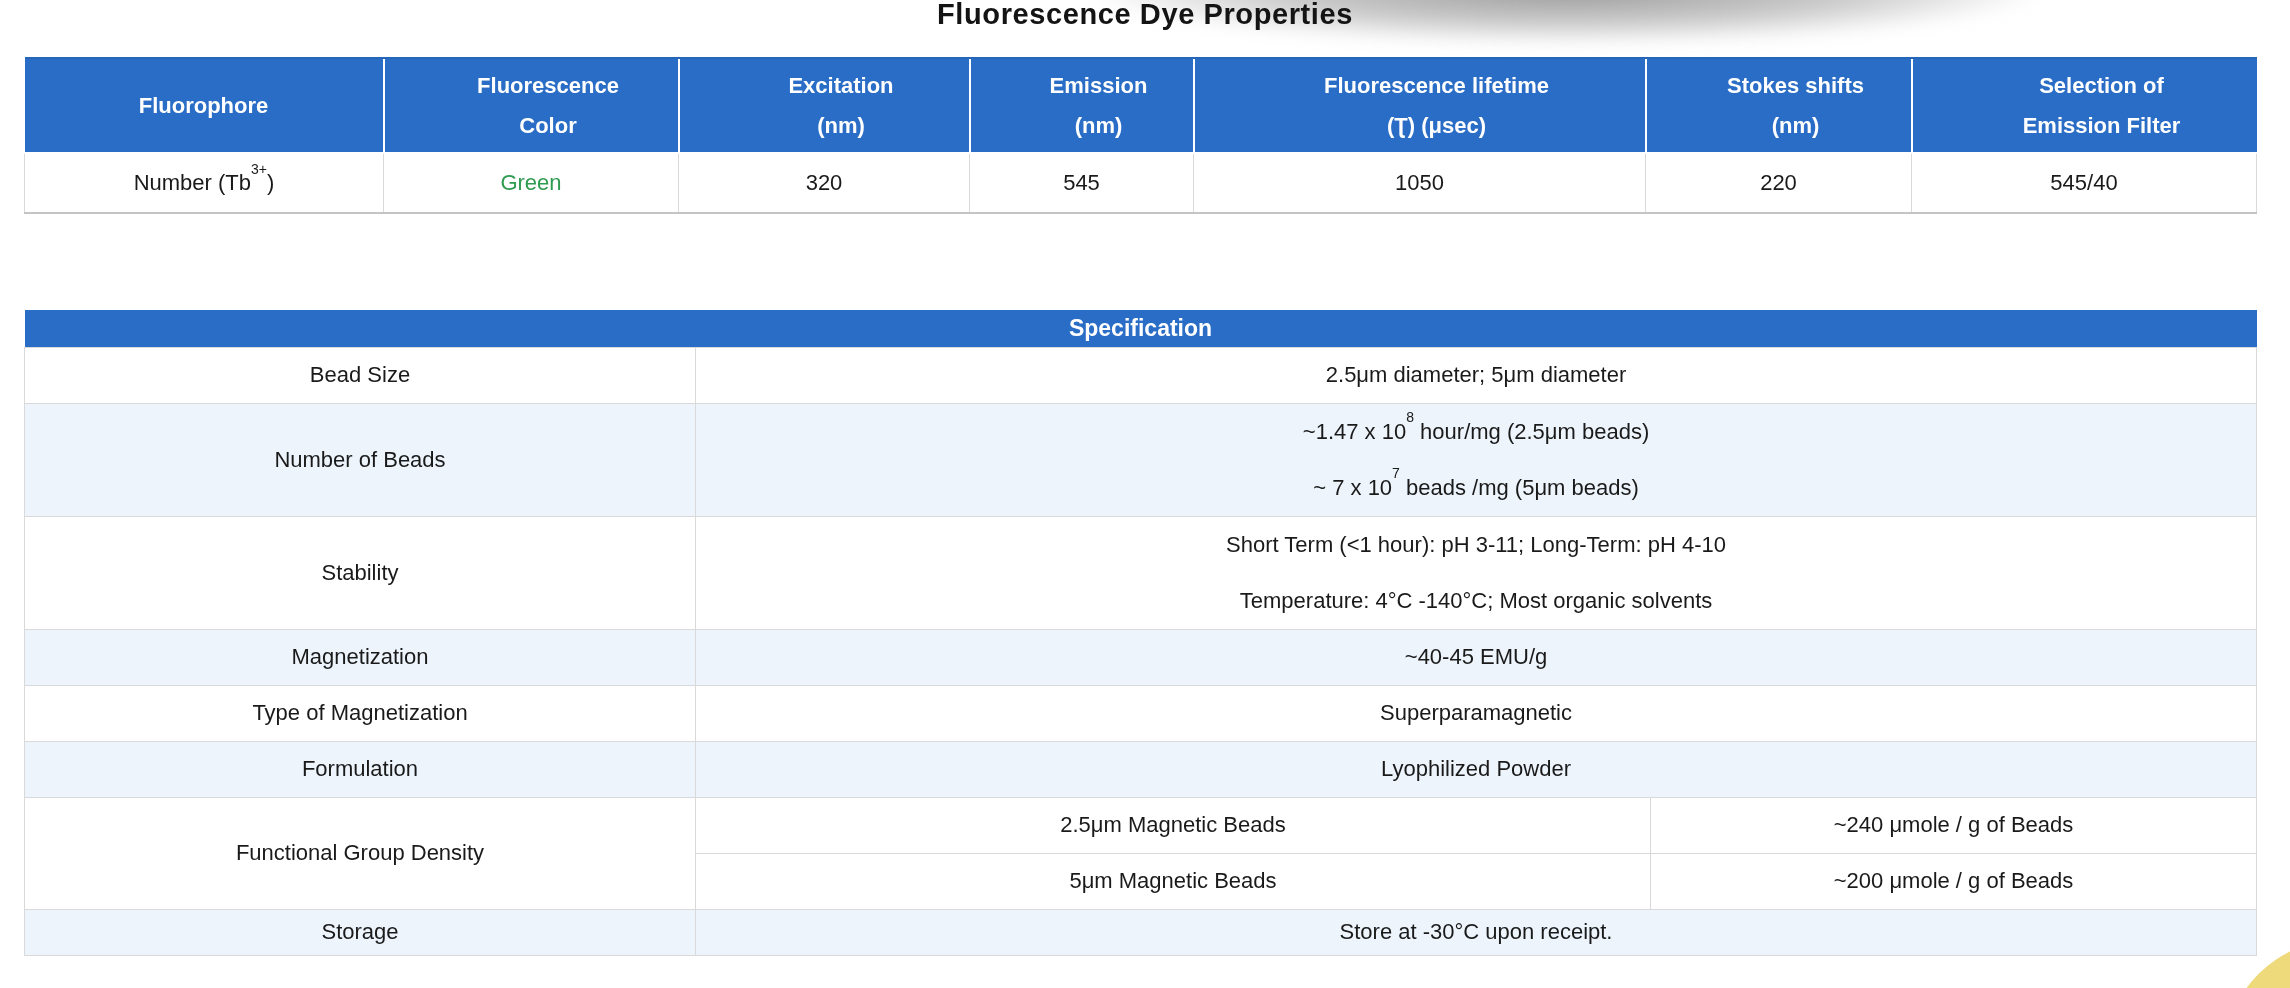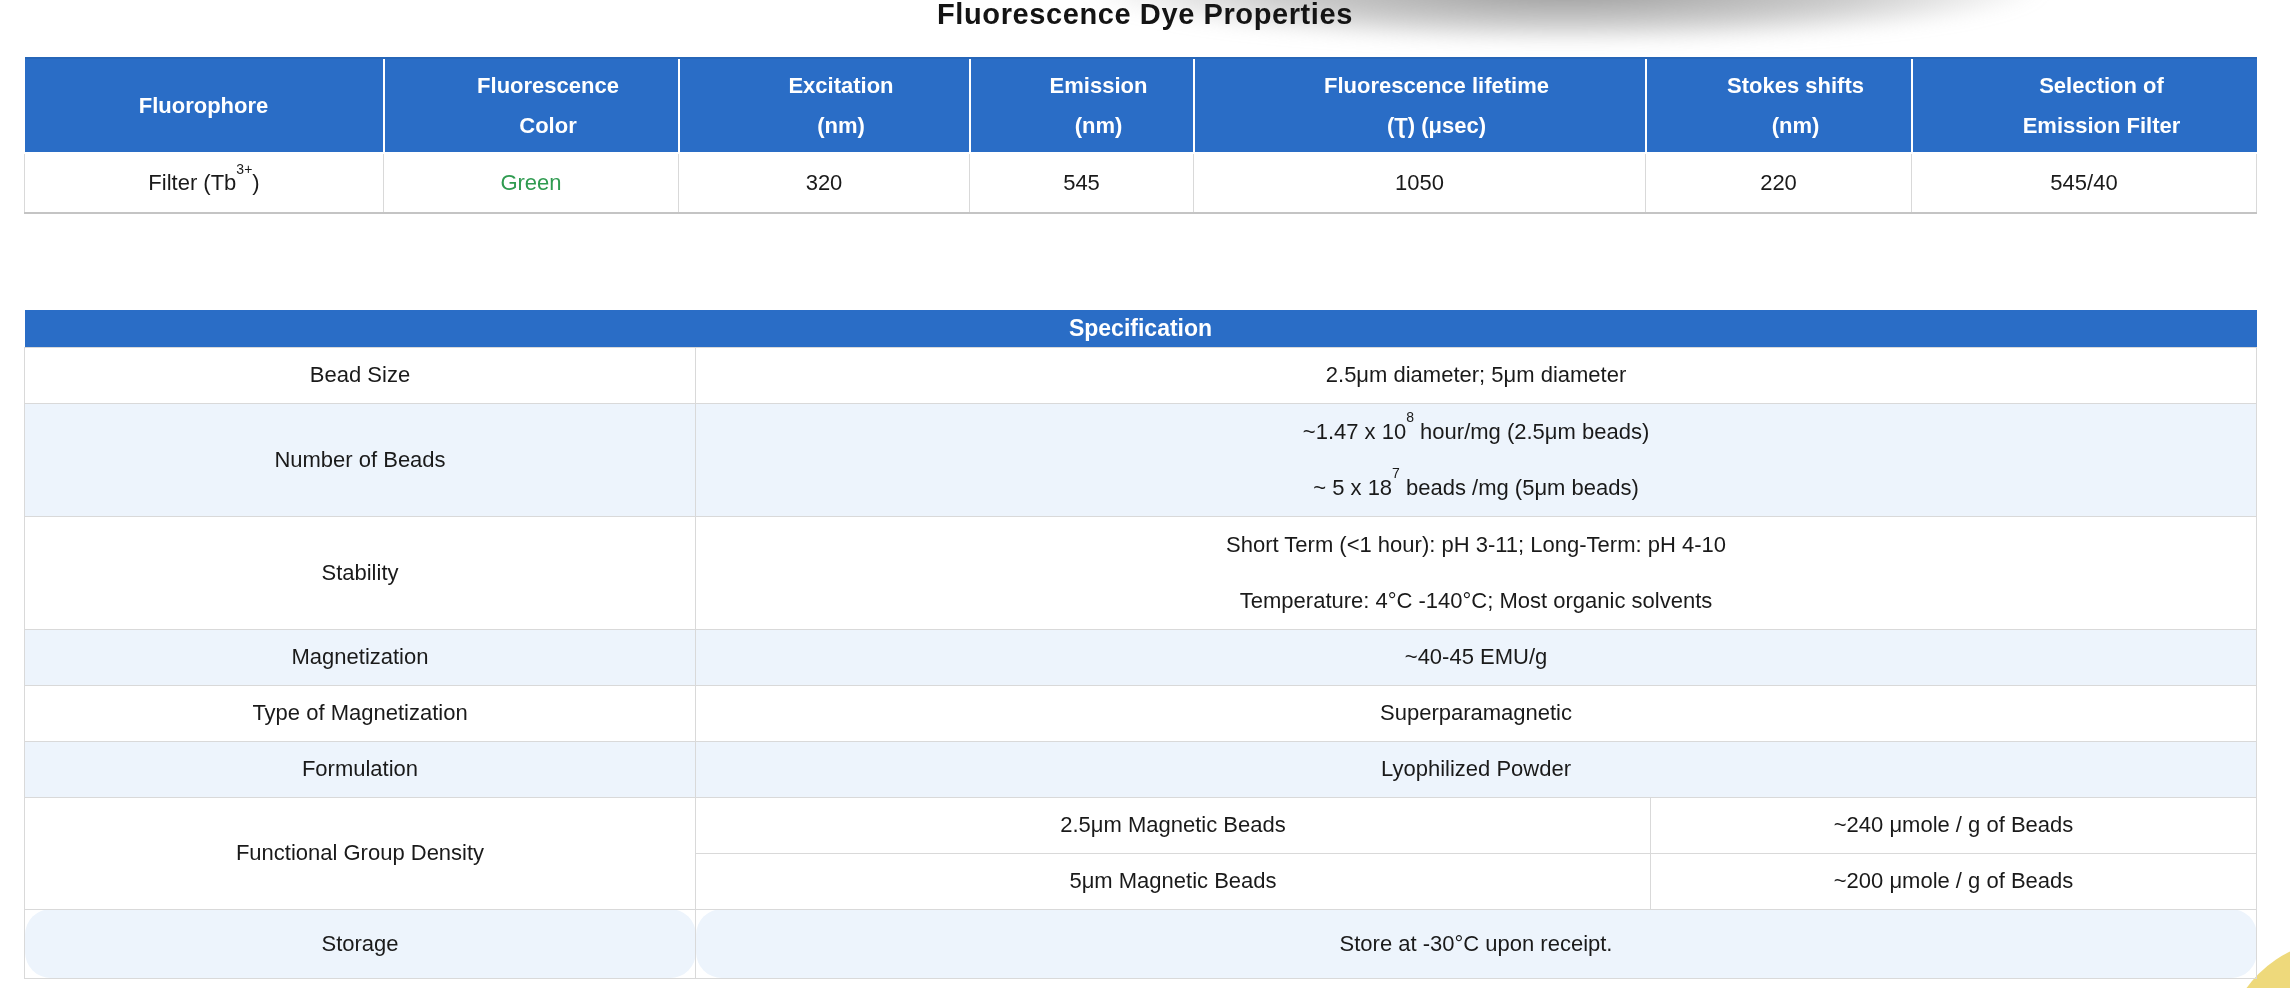--- a/index.html
+++ b/index.html
@@ -88,21 +88,21 @@
   }
   .spec-table td {
     font-size: 22px; text-align: center; vertical-align: middle;
     border: 1px solid var(--border-gray);
     padding: 0 8px;
     margin-top: 22px;
   }
   .spec-table tr.row-white td { background: #ffffff; }
   .spec-table tr.row-blue td { background: var(--stripe-blue); }
   .spec-table td.h56 { height: 56px; }
-  .spec-table td.h57 { height: 69px; border-radius: 26px; }
+  .spec-table td.h57 { height: 46px; }
   .two-line div { line-height: 56px; height: 56px; }
 </style>
 </head>
 <body>
 
 <div class="gray-swoosh"></div>
 <div class="yellow-circle"></div>
 
 <div class="page-title">Fluorescence Dye Properties</div>
 
@@ -140,21 +140,21 @@
     <th>
       <div>Stokes shifts</div>
       <div>(nm)</div>
     </th>
     <th>
       <div>Selection of</div>
       <div>Emission Filter</div>
     </th>
   </tr>
   <tr>
-    <td><span>Filter (Tb</span><sup class="chem">3+</sup><span>)</span></td>
+    <td><span>Number (Tb</span><sup class="chem">3+</sup><span>)</span></td>
     <td class="green-cell">Green</td>
     <td>320</td>
     <td>545</td>
     <td>1050</td>
     <td>220</td>
     <td>545/40</td>
   </tr>
 </tbody>
   </table>
 
@@ -169,21 +169,21 @@
     <th class="spec-header" colspan="3">Specification</th>
   </tr>
   <tr class="row-white">
     <td class="h56">Bead Size</td>
     <td class="h56" colspan="2">2.5μm diameter; 5μm diameter</td>
   </tr>
   <tr class="row-blue">
     <td>Number of Beads</td>
     <td colspan="2" class="two-line">
       <div><span>~1.47 x 10</span><sup class="chem">8</sup><span> hour/mg (2.5μm beads)</span></div>
-      <div><span>~ 5 x 18</span><sup class="chem">7</sup><span> beads /mg (5μm beads)</span></div>
+      <div><span>~ 7 x 10</span><sup class="chem">7</sup><span> beads /mg (5μm beads)</span></div>
     </td>
   </tr>
   <tr class="row-white">
     <td>Stability</td>
     <td colspan="2" class="two-line">
       <div>Short Term (&lt;1 hour): pH 3-11; Long-Term: pH 4-10</div>
       <div>Temperature: 4°C -140°C; Most organic solvents</div>
     </td>
   </tr>
   <tr class="row-blue">

